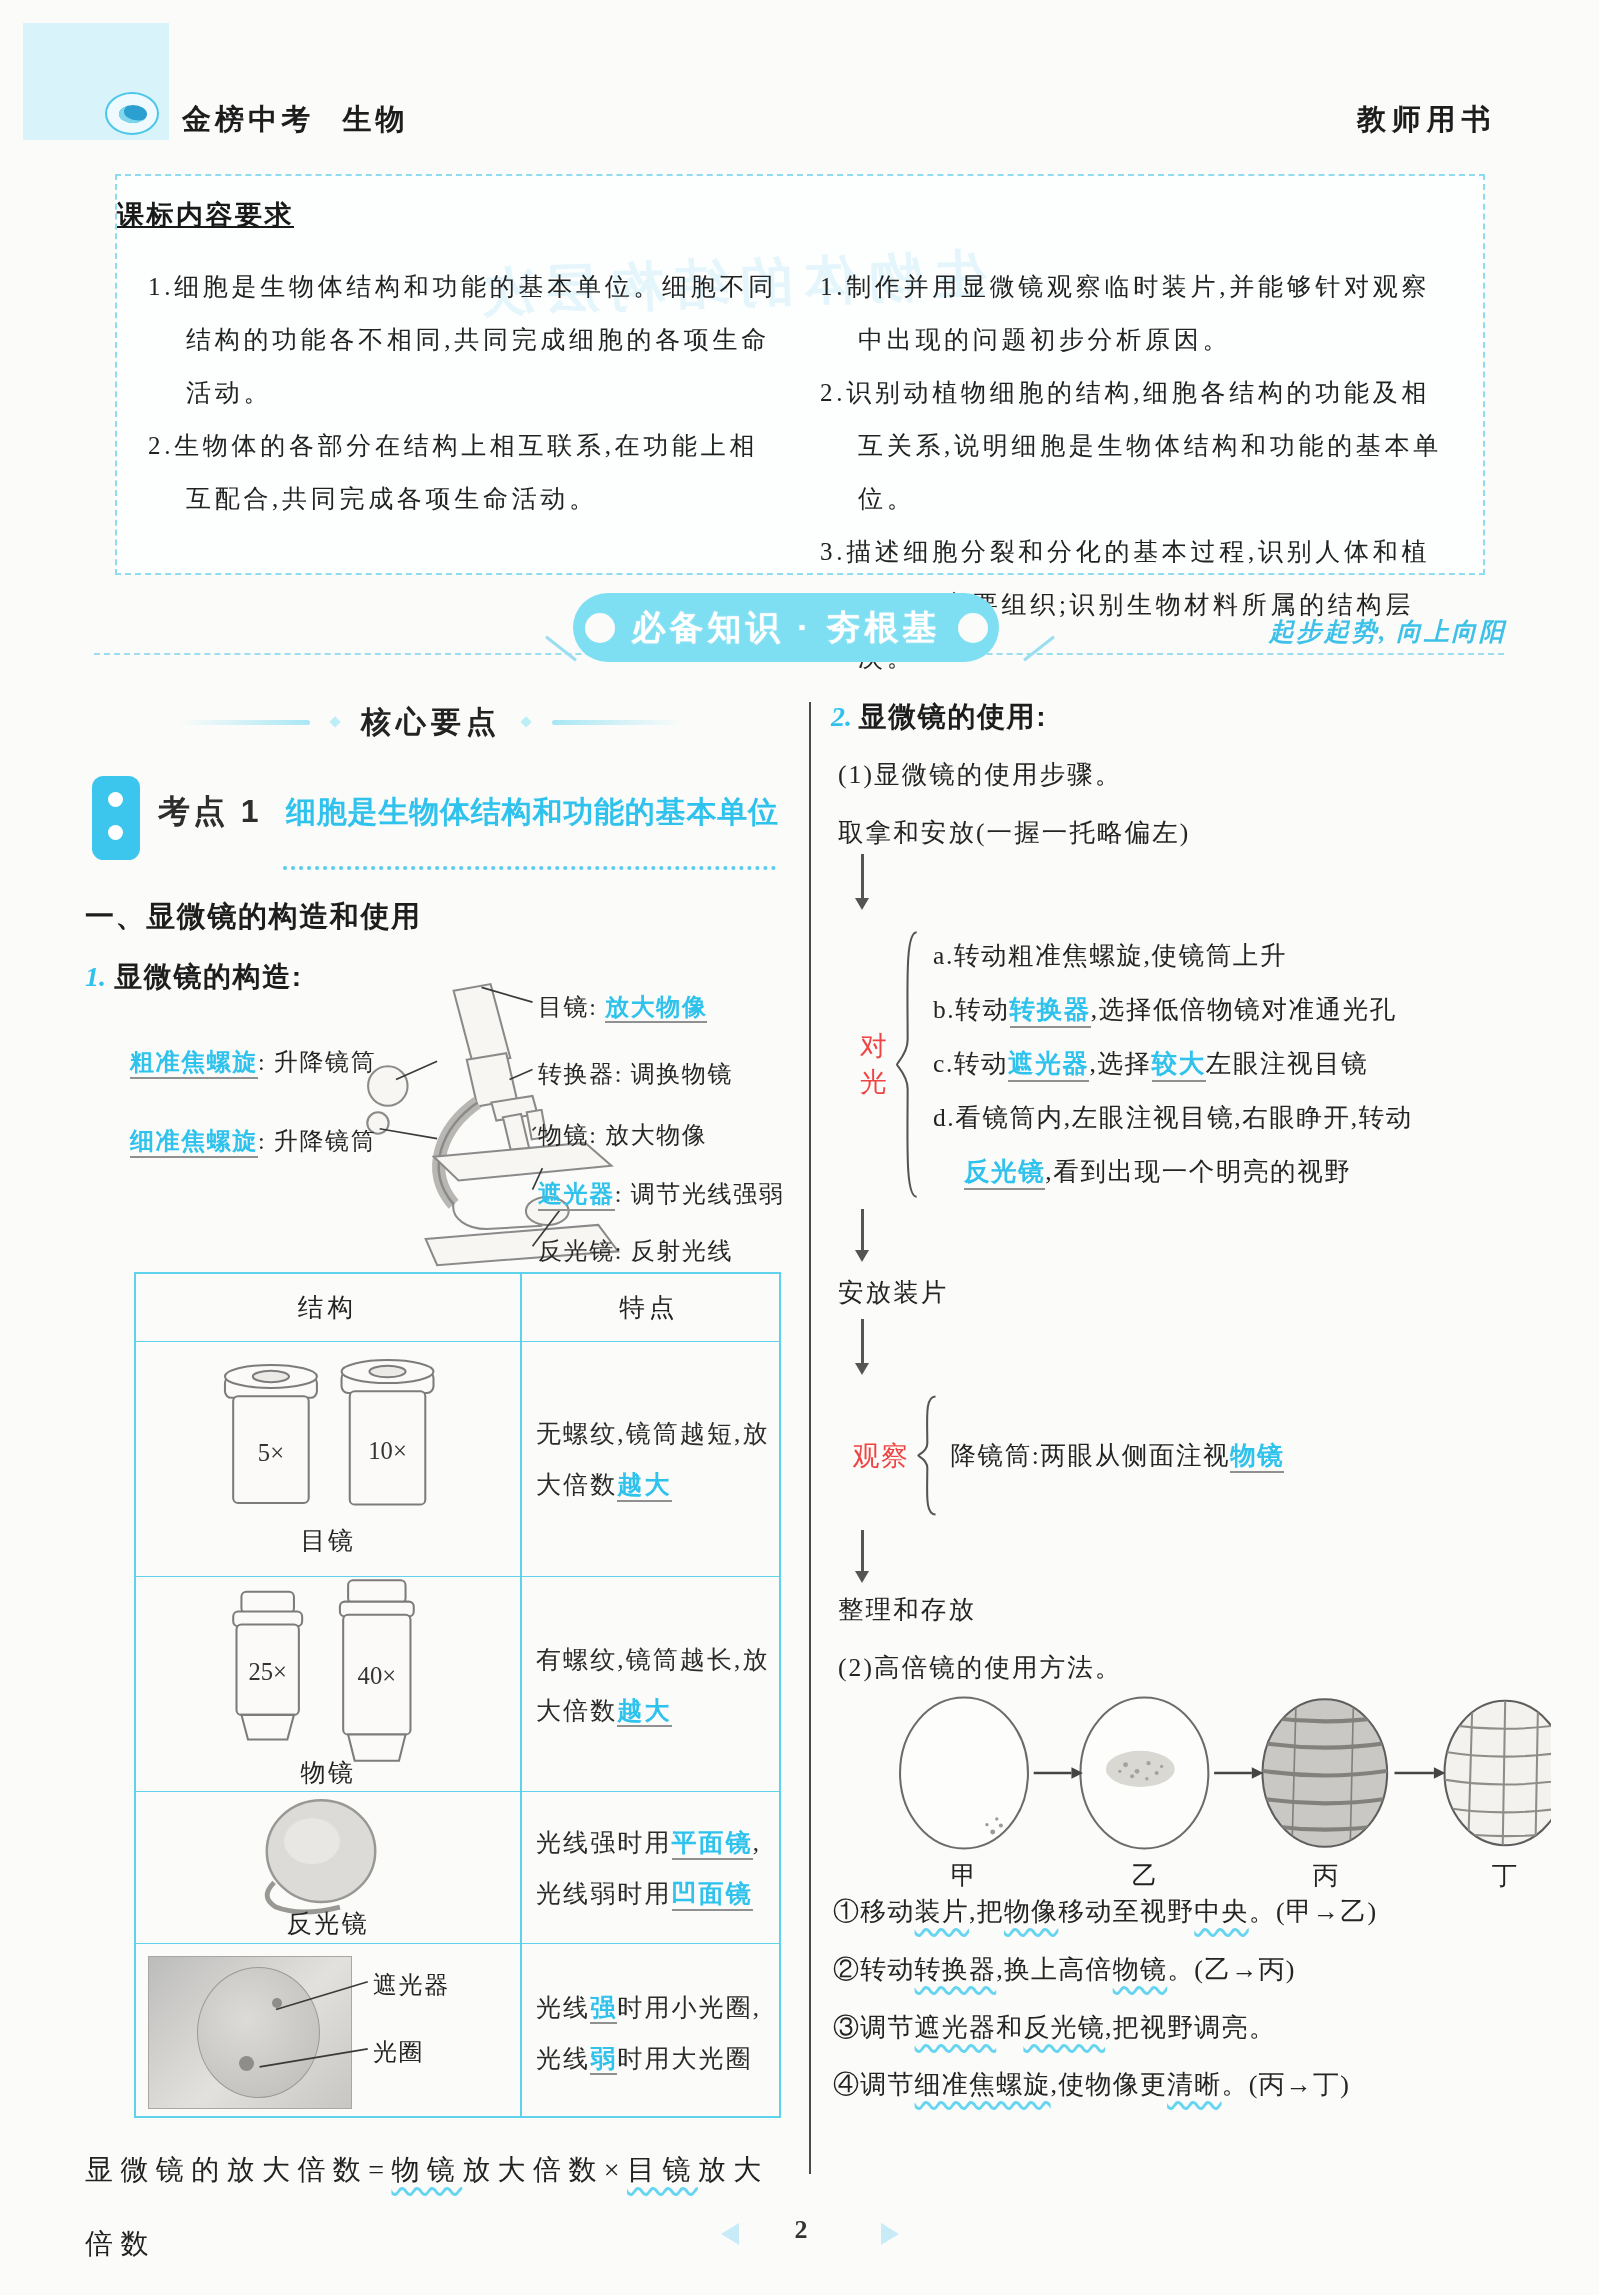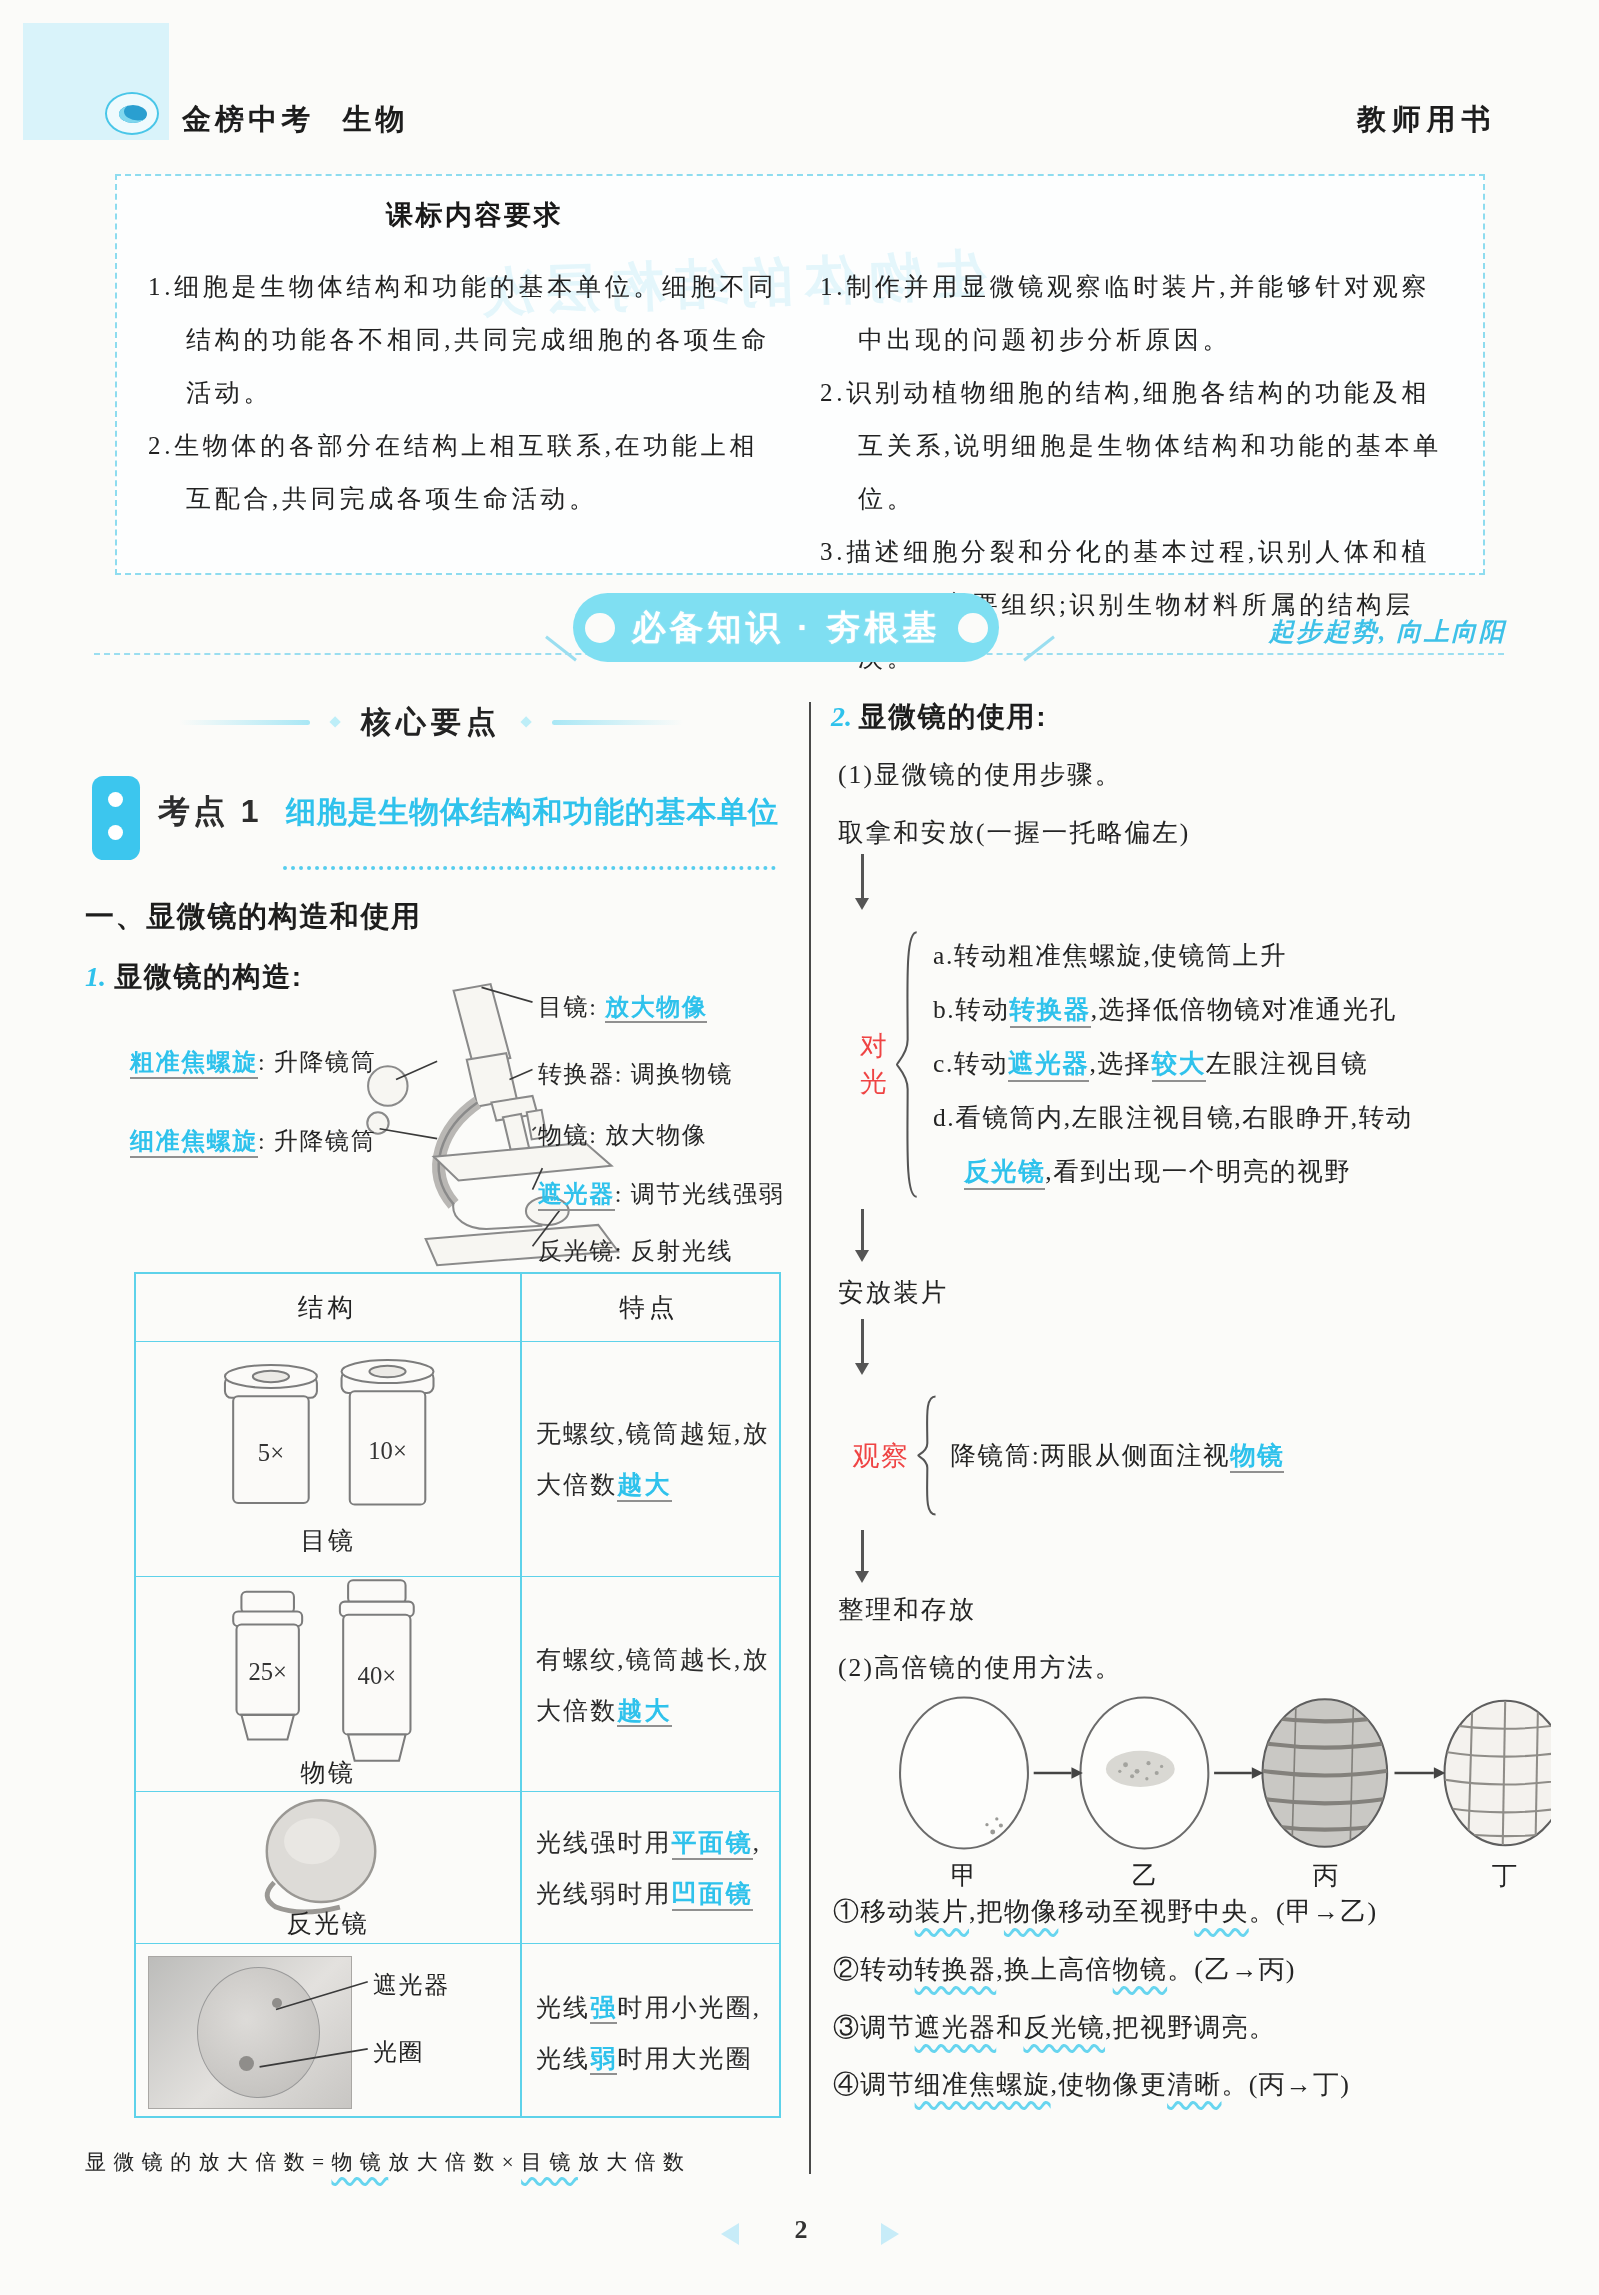--- a/index.html
+++ b/index.html
@@ -19,21 +19,21 @@
   .corner-block{position:absolute;left:23px;top:23px;width:146px;height:117px;background:#d9f3fa;}
   .logo{position:absolute;left:105px;top:92px;width:54px;height:43px;border:2.5px solid #49c6e8;border-radius:50%;background:#eefafd;}
   .logo-eye{position:absolute;left:11.5px;top:10.7px;width:28px;height:18px;border-radius:50%;background:#2a9fd0;box-shadow:inset 5px -2.5px 0 #7fd7ee;}
   .brand-row{position:absolute;left:182px;top:100px;display:flex;gap:28px;font-size:29px;font-weight:bold;letter-spacing:4.1px;color:#1d1d1d;}
   .edition{position:absolute;left:1357px;top:100px;font-size:29px;font-weight:bold;letter-spacing:5.8px;color:#1d1d1d;}
 
   
   .req-box{position:absolute;left:115px;top:174px;width:1370px;height:401px;border:2.5px dashed #8edcef;background:#fdfefe;}
   .req-ghost{position:absolute;left:353px;top:72px;transform:scaleX(-1) rotate(2deg);color:rgba(97,205,235,0.16);font-size:53px;font-weight:bold;letter-spacing:11.5px;white-space:nowrap;font-family:"Liberation Sans",sans-serif;}
   .req-head{position:absolute;top:21.4px;font-size:27px;font-weight:bold;letter-spacing:2.5px;color:#191919;}
-  .req-head.left{left:16px;width:50%;text-align:center;}
+  .req-head.left{left:0;width:50%;text-align:left;text-decoration:underline;}
   .req-head.right{left:50%;width:50%;text-align:center;}
   .req-col{position:absolute;top:84px;width:633px;font-size:25px;line-height:53px;letter-spacing:3.7px;color:#222;}
   .req-col.left{left:31px;}
   .req-col.right{left:703px;}
   .req-item{padding-left:38px;text-indent:-38px;}
 
   
   .banner-dash{position:absolute;left:94px;top:653px;width:1410px;border-top:2.5px dashed #9adef0;}
   .banner-pill{position:absolute;left:573px;top:593px;width:426px;height:69px;background:var(--pill);border-radius:36px;display:flex;align-items:center;justify-content:center;}
   .banner-pill .txt{color:#fff;font-size:34px;font-weight:bold;letter-spacing:4.1px;text-shadow:0 0 1.6px rgba(255,255,255,.6);}
@@ -91,21 +91,21 @@
   .th-row{position:absolute;top:0;width:100%;height:67px;display:flex;}
   .th{font-size:25.5px;letter-spacing:4.1px;display:flex;align-items:center;justify-content:center;color:#232323;}
   .caption{position:absolute;width:100%;text-align:center;font-size:25px;letter-spacing:2.5px;color:#232323;}
   .cap-label{position:absolute;font-size:24px;letter-spacing:1.6px;color:#232323;}
 
   .photo{position:absolute;left:11.5px;top:11.5px;width:204px;height:153px;background:linear-gradient(135deg,#bcbcba,#e3e1de 55%,#c8c6c3);border:0.8px solid #a9a7a4;}
   .photo .disc{position:absolute;left:48px;top:10px;width:123px;height:131px;border-radius:50%;background:radial-gradient(circle at 40% 40%,#dddbd8,#bdbbb8);border:1.6px solid #999;}
   .photo .hole{position:absolute;width:10px;height:10px;border-radius:50%;background:#8f8d8a;}
 
   
-  .formula{position:absolute;left:85px;top:2133px;width:697px;font-size:21px;line-height:58px;letter-spacing:7.4px;color:#222;}
+  .formula{position:absolute;left:85px;top:2133px;width:697px;font-size:28px;line-height:74px;letter-spacing:7.4px;color:#222;}
 
   
   .usage-head{position:absolute;left:831px;top:698px;font-size:28px;}
   .usage-head .num{color:var(--accent);font-style:italic;font-weight:bold;margin-right:6.6px;}
   .usage-head .t{font-weight:bold;letter-spacing:1.6px;font-family:"Liberation Sans","DejaVu Sans",sans-serif;color:#1d1d1d;}
   .flow-text{position:absolute;font-size:25.5px;letter-spacing:2.1px;color:#242424;white-space:nowrap;}
   .varrow{position:absolute;width:2.5px;background:#555;}
   .varrow::after{content:"";position:absolute;bottom:-12.3px;left:-6.2px;border:7.4px solid transparent;border-top:12.3px solid #555;}
   .brace-group{position:absolute;display:flex;align-items:center;}
   .brace-label{font-size:27px;letter-spacing:1.6px;color:#ef4444;text-align:center;}

